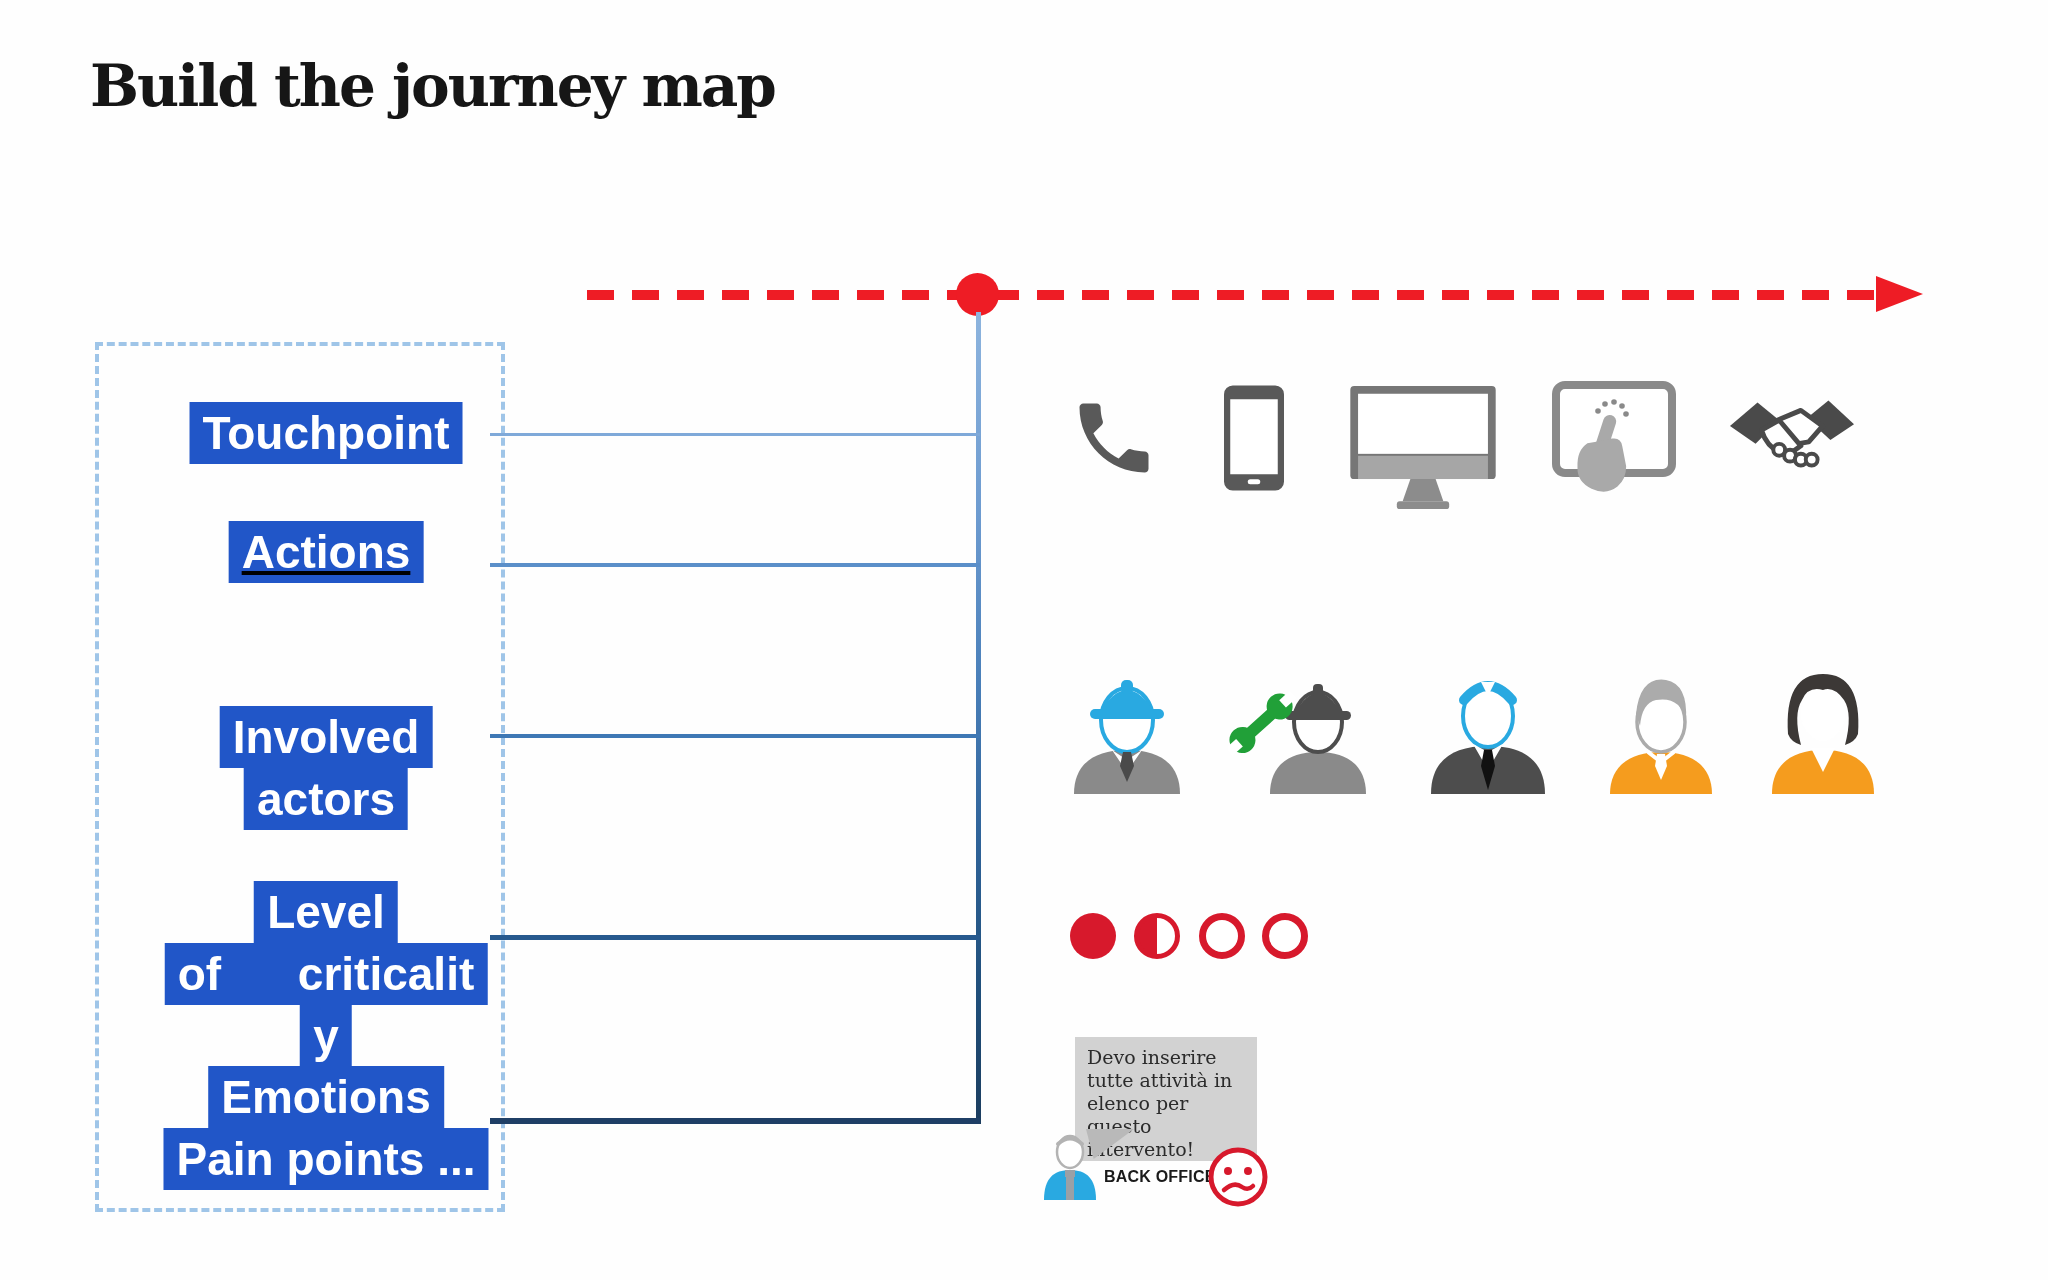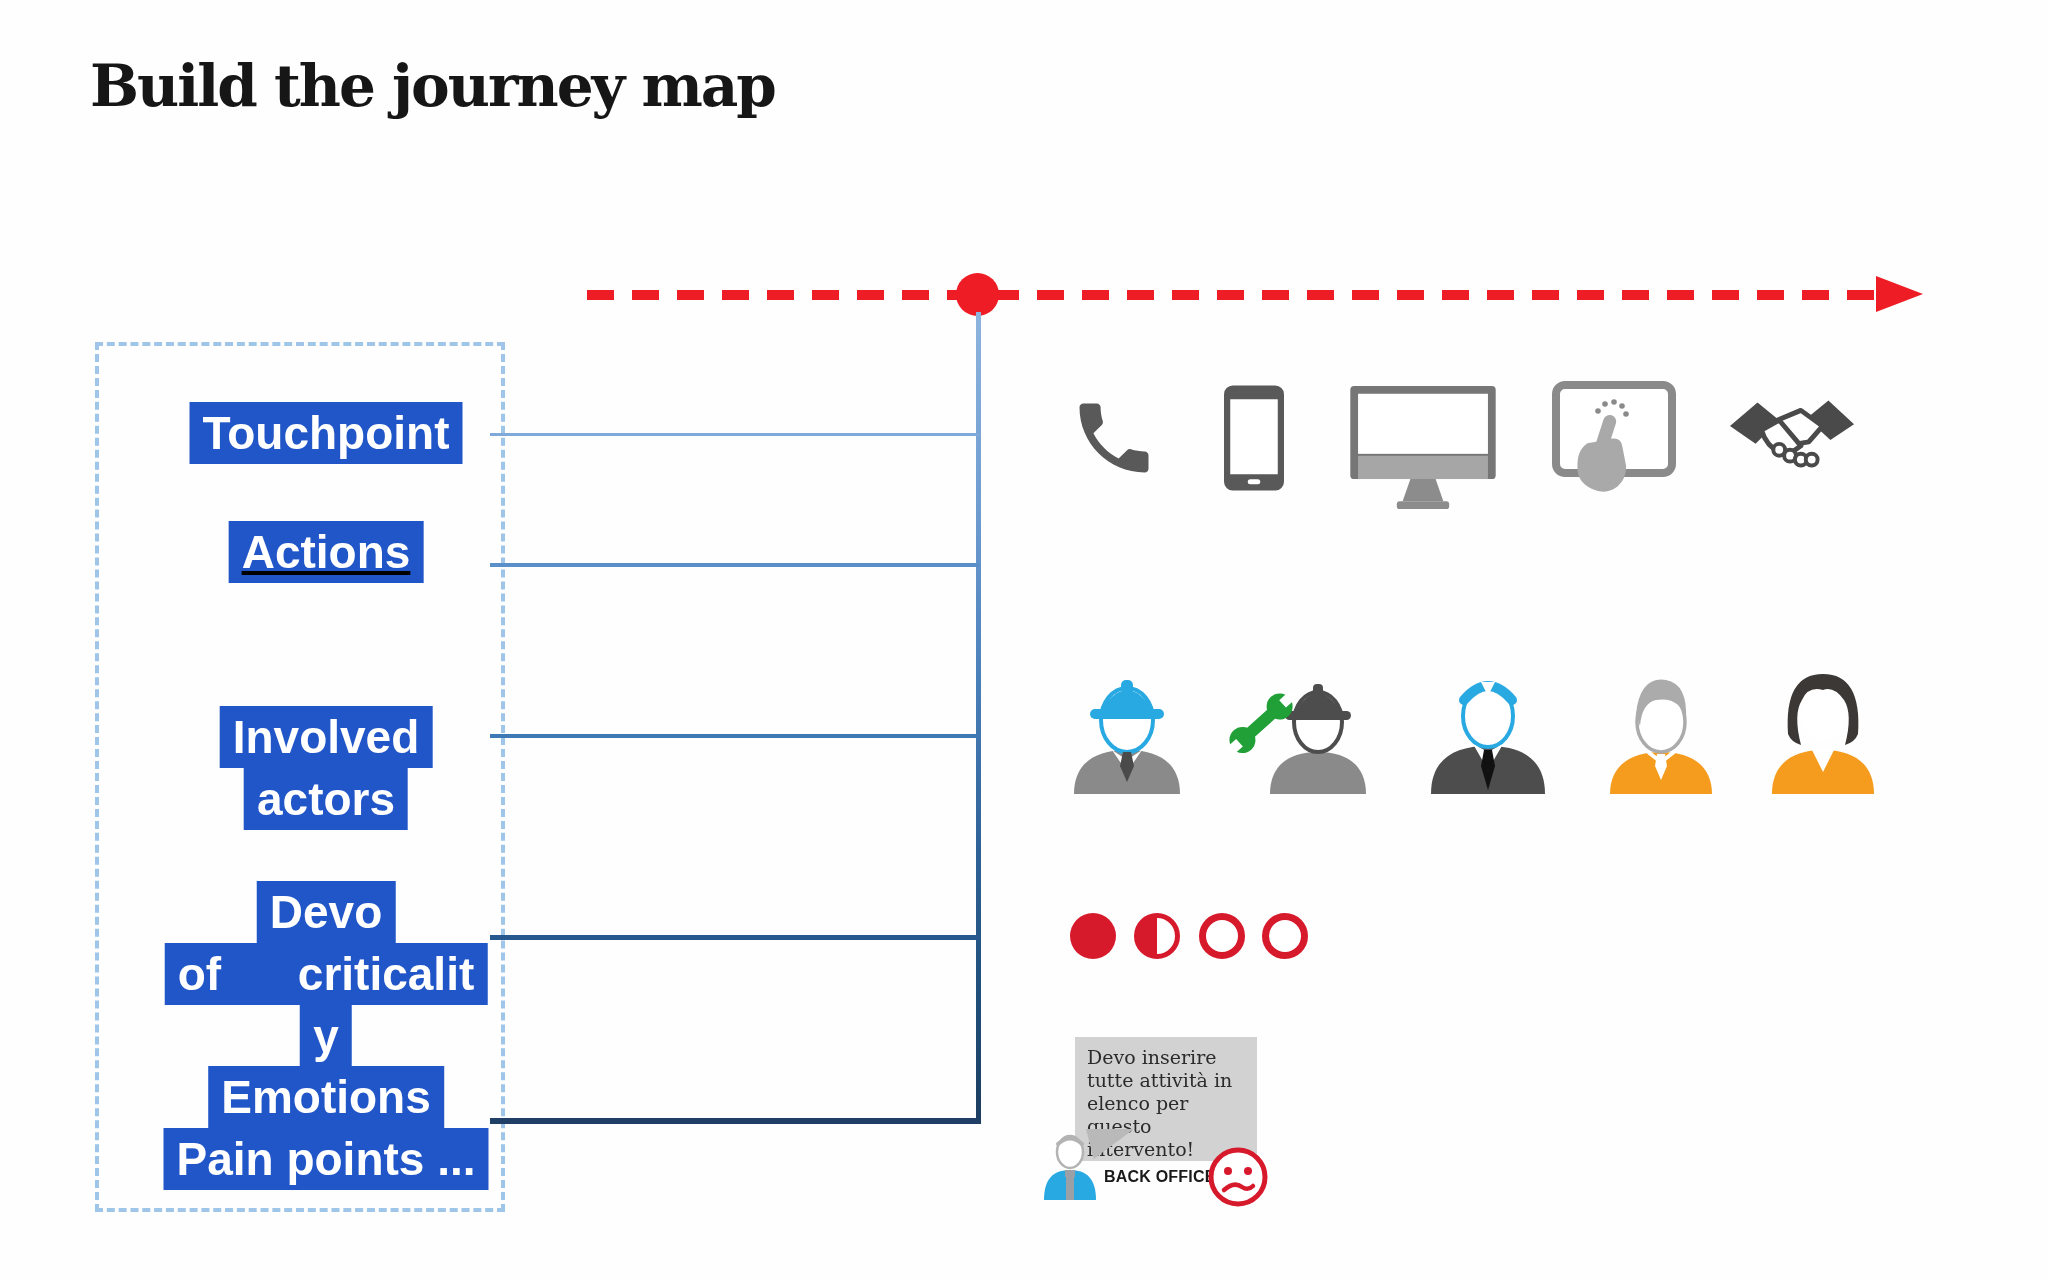--- a/index.html
+++ b/index.html
@@ -84,21 +84,21 @@
     <span class="hline-txt">Touchpoint</span>
   </div>
   <div class="lbl lbl-actions">
     <span class="hline-txt">Actions</span>
   </div>
   <div class="lbl lbl-involved">
     <span class="hline-txt">Involved</span>
     <span class="hline-txt">actors</span>
   </div>
   <div class="lbl lbl-level">
-    <span class="hline-txt">Devo</span>
+    <span class="hline-txt">Level</span>
     <span class="hline-txt">of      criticalit</span>
     <span class="hline-txt">y</span>
   </div>
   <div class="lbl lbl-emotions">
     <span class="hline-txt">Emotions</span>
   </div>
   <div class="lbl lbl-pain">
     <span class="hline-txt">Pain points ...</span>
   </div>
 

